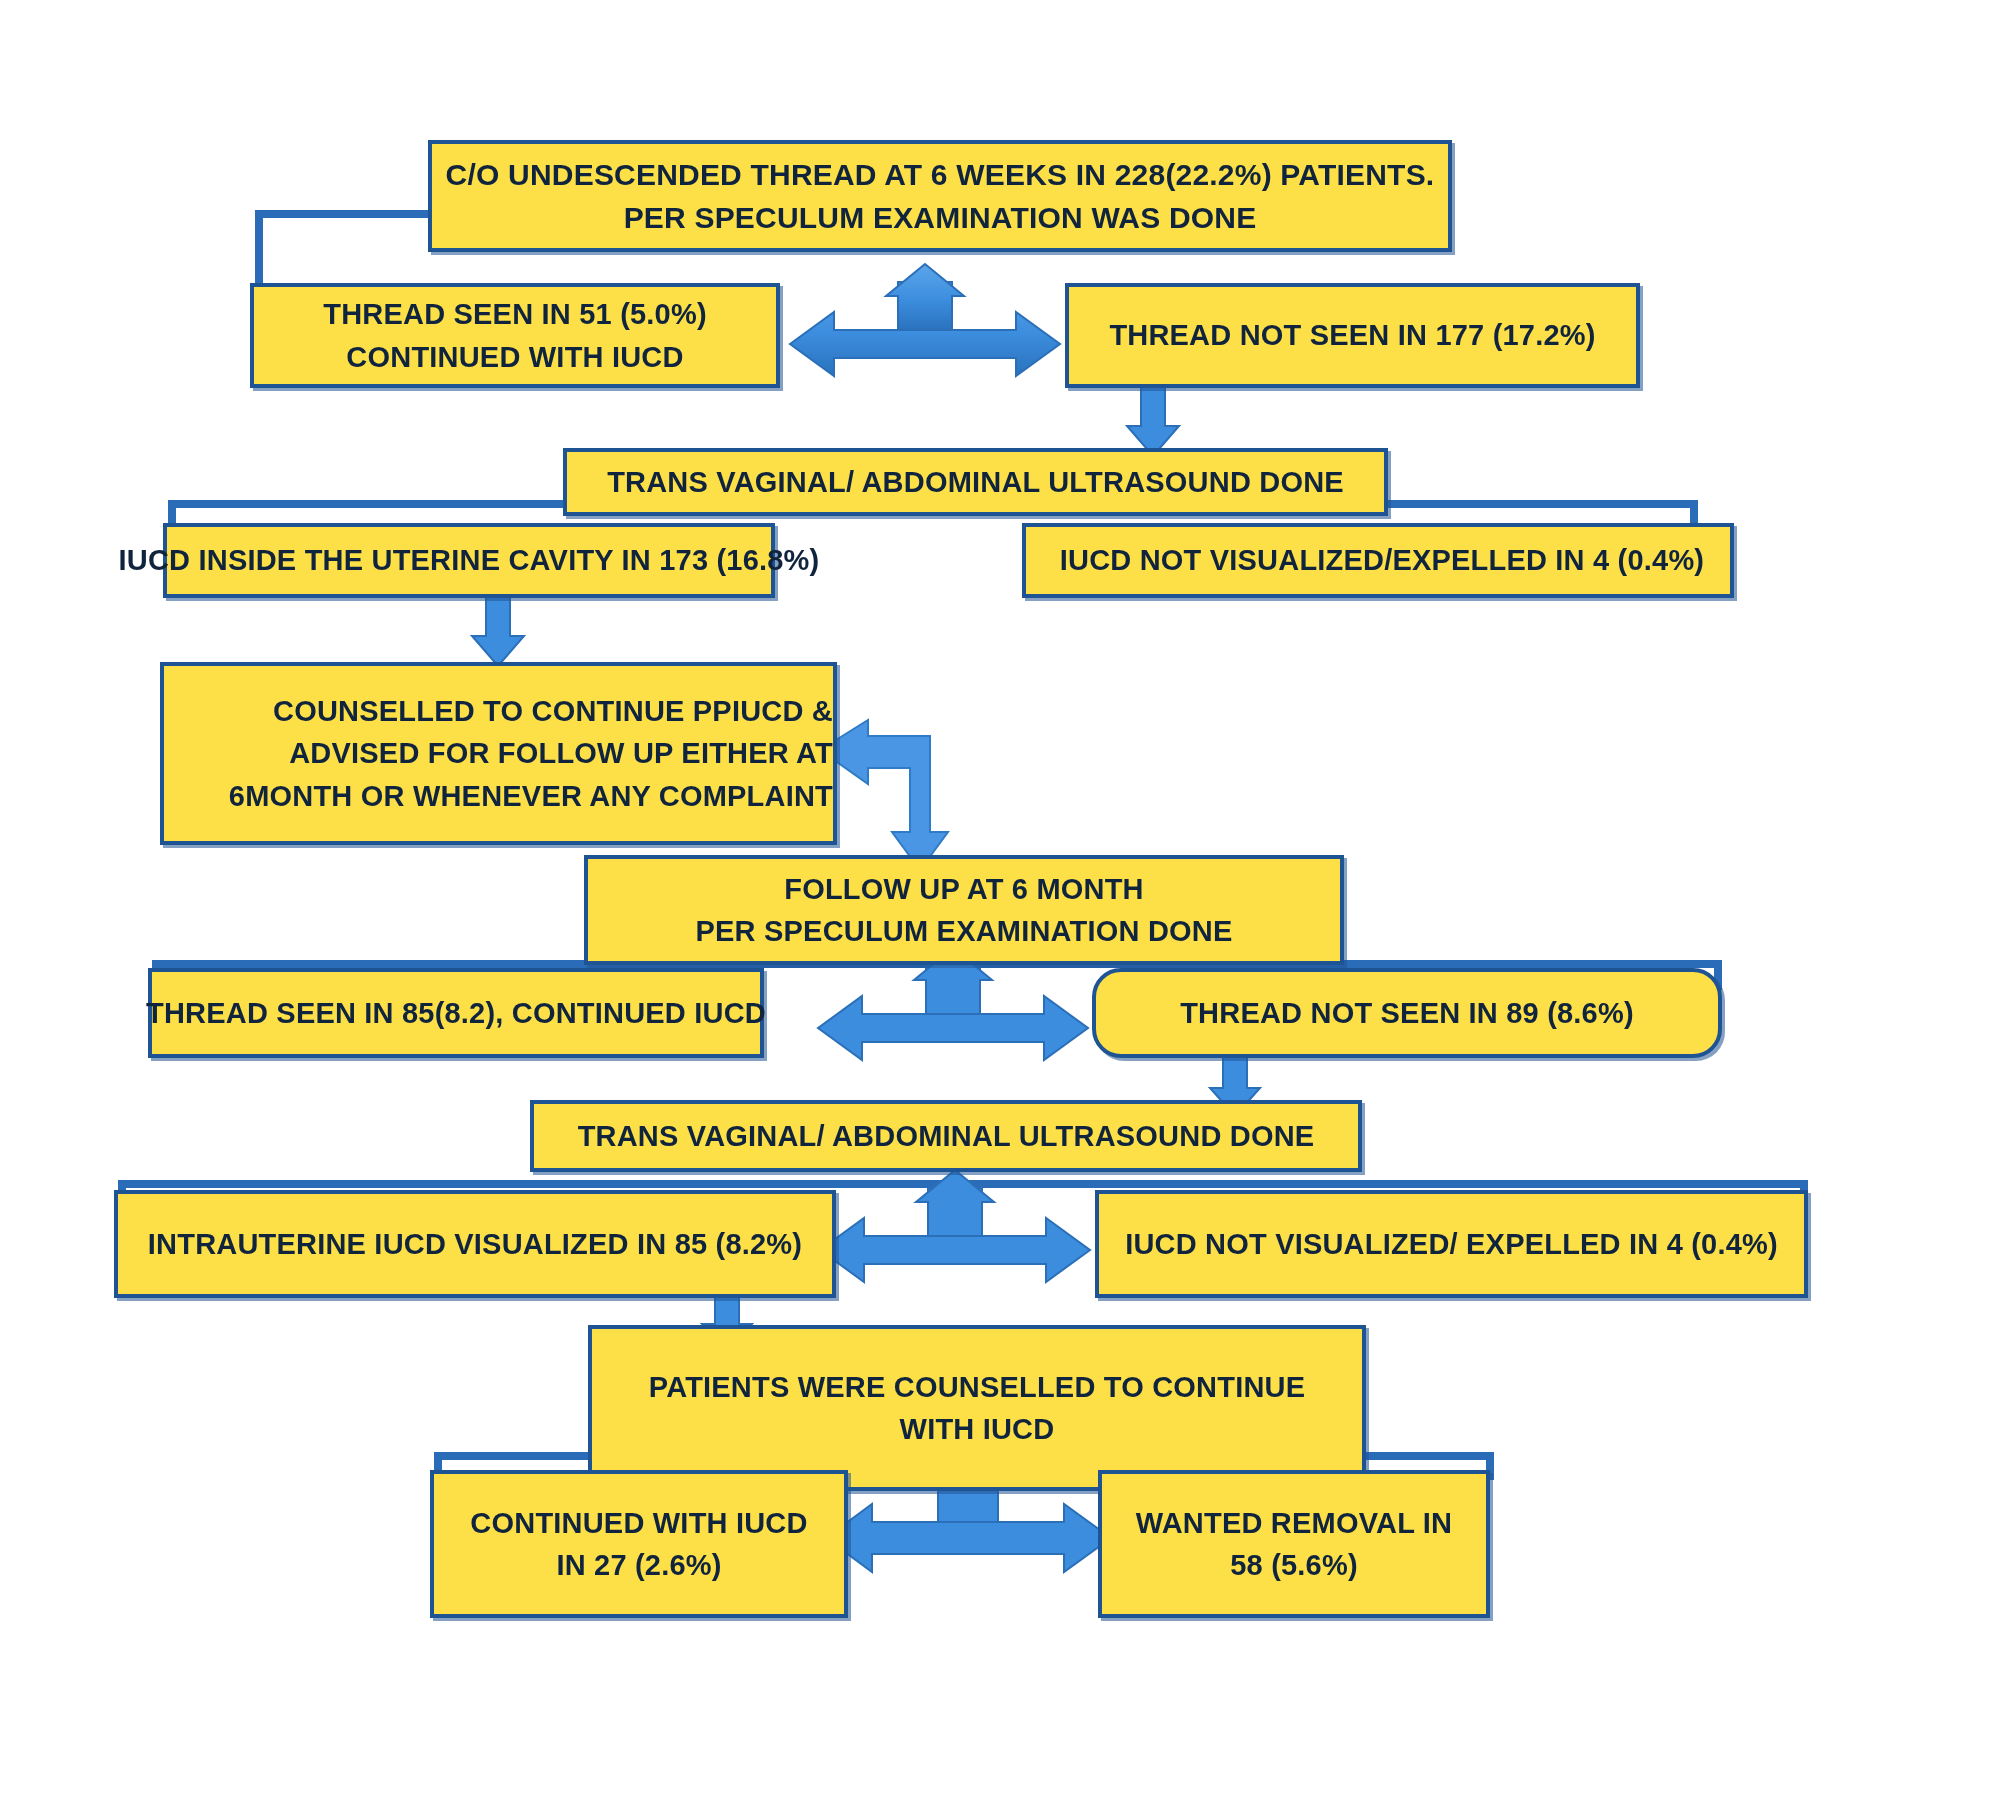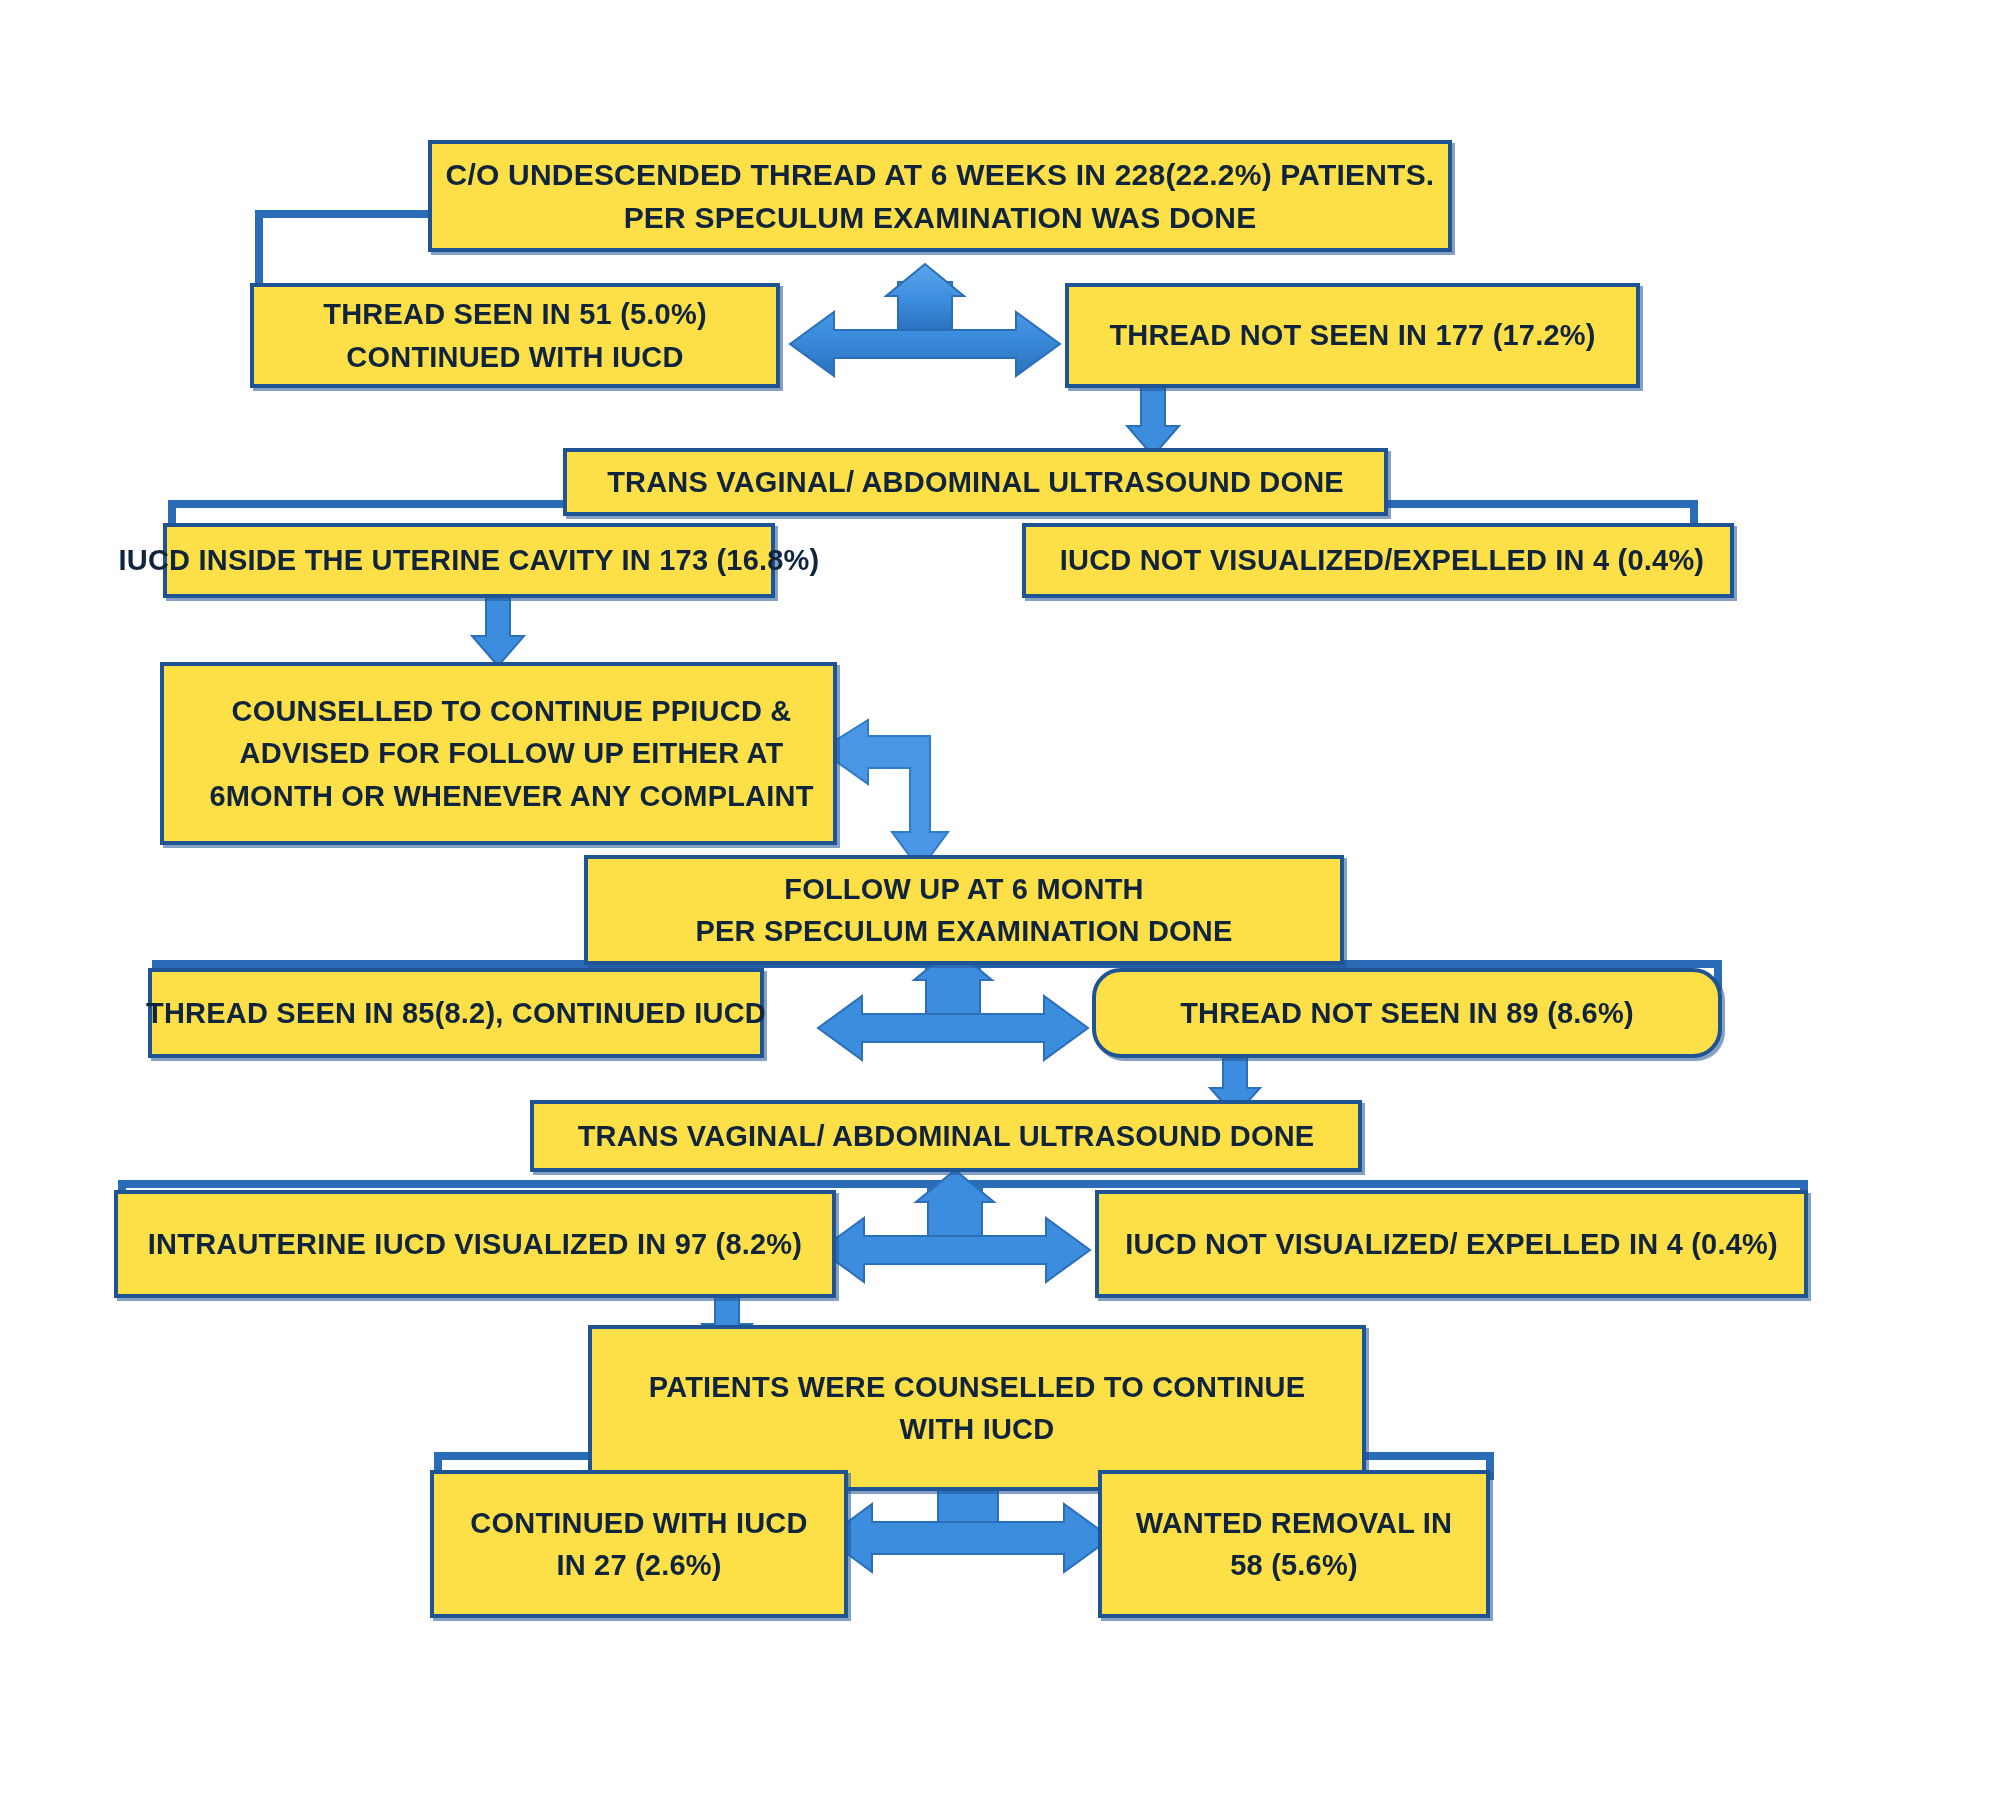--- a/index.html
+++ b/index.html
@@ -32,21 +32,21 @@
     font-weight: bold;
     letter-spacing: 0.2px;
     line-height: 1.45;
     z-index: 5;
   }
   .node .line {
     display: block;
     white-space: nowrap;
   }
   .node.align-left {
-    align-items: center;
+    align-items: flex-end;
     padding-left: 26px;
   }
   .node.align-left .line {
     text-align: left;
   }
   .t29 { font-size: 29px; }
   .t30 { font-size: 30px; }
 
   
   .arrow {
@@ -128,21 +128,21 @@
 
   <div class="node t29" style="left:1092px; top:968px; width:630px; height:90px;border-radius:29px;">
     <span class="line">THREAD NOT SEEN IN 89 (8.6%)</span>
   </div>
 
   <div class="node t29" style="left:530px; top:1100px; width:832px; height:72px;">
     <span class="line">TRANS VAGINAL/ ABDOMINAL ULTRASOUND DONE</span>
   </div>
 
   <div class="node t29" style="left:114px; top:1190px; width:722px; height:108px;">
-    <span class="line">INTRAUTERINE IUCD VISUALIZED IN 97 (8.2%)</span>
+    <span class="line">INTRAUTERINE IUCD VISUALIZED IN 85 (8.2%)</span>
   </div>
 
   <div class="node t29" style="left:1095px; top:1190px; width:713px; height:108px;">
     <span class="line">IUCD NOT VISUALIZED/ EXPELLED IN 4 (0.4%)</span>
   </div>
 
   <div class="node t29" style="left:588px; top:1325px; width:778px; height:166px;">
     <span class="line">PATIENTS WERE COUNSELLED TO CONTINUE</span>
     <span class="line">WITH IUCD</span>
   </div>

